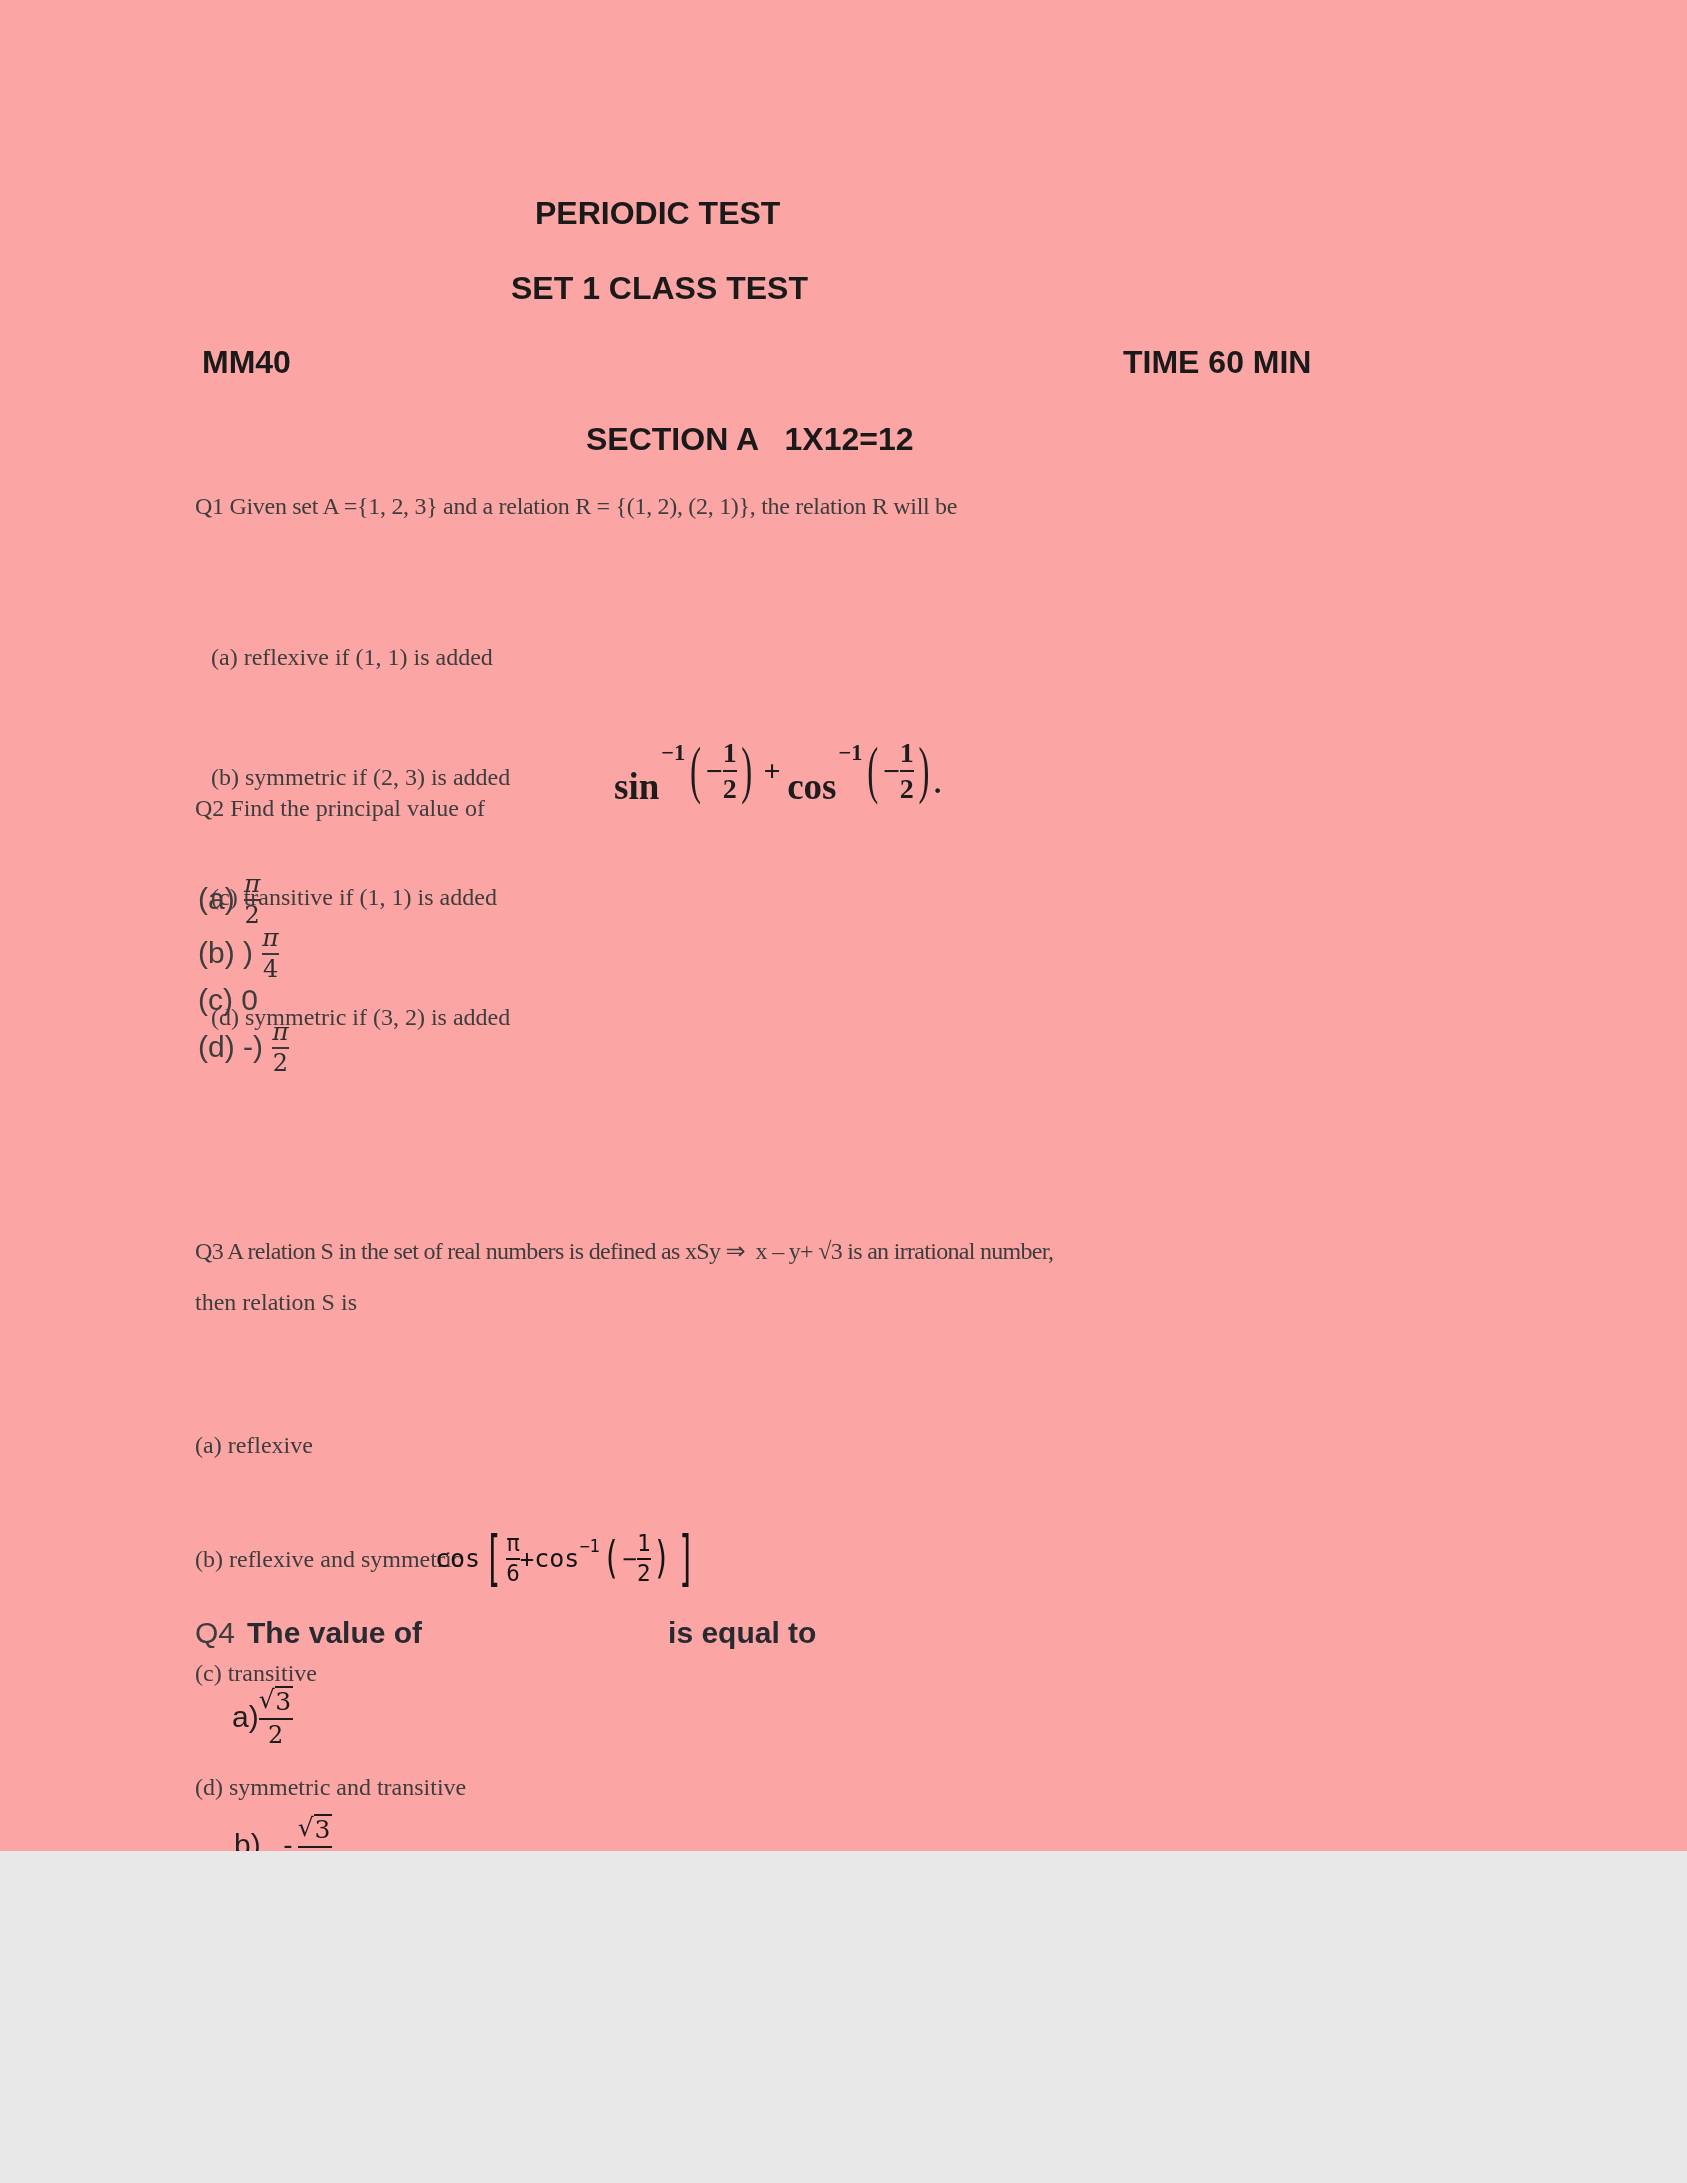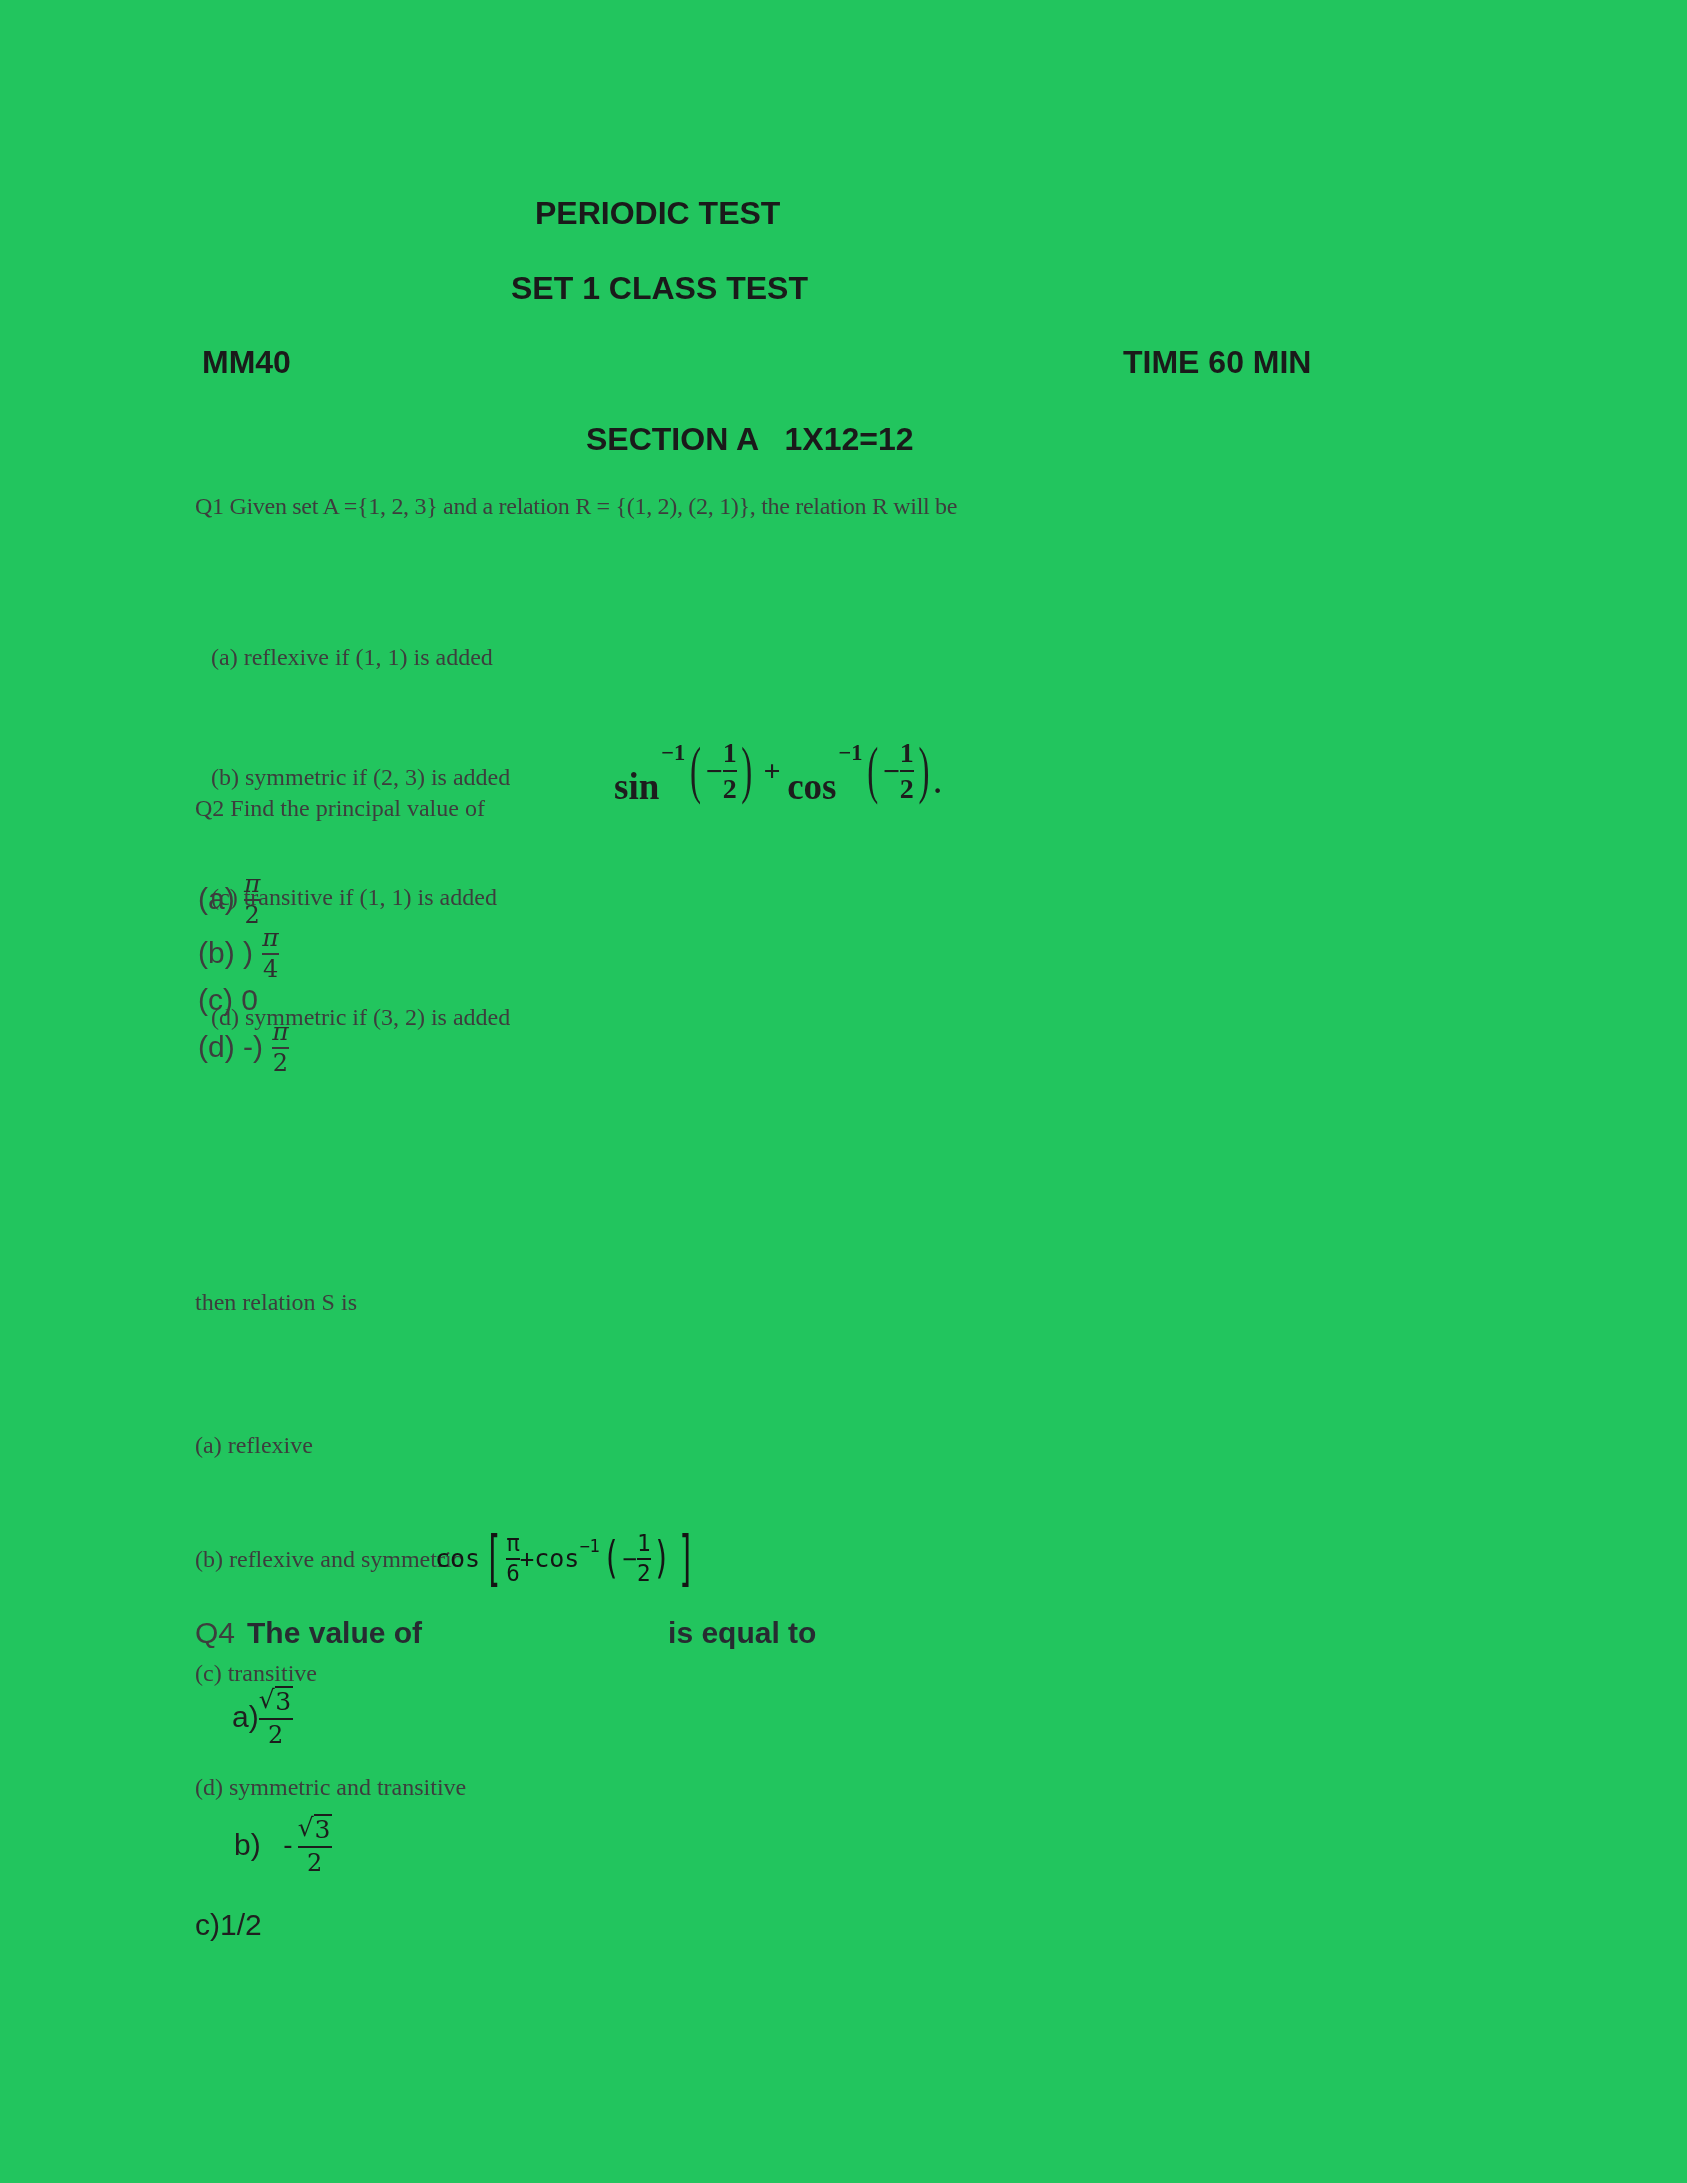--- a/index.html
+++ b/index.html
@@ -1,20 +1,20 @@
 <!DOCTYPE html>
 <html style="font-size:10.6px"><head>
 <meta charset="utf-8">
 <style>
   html, body { margin: 0; padding: 0; background: #e8e8e8; }
   .page {
     position: relative;
     width: 1687px;
-    height: 2183px;
-    background: #22c55e;
+    height: 1851px;
+    background: #fca5a5;
     overflow: hidden;
     font-family: "Liberation Sans", sans-serif;
   }
   
   .hdr {
     position: absolute;
     font-weight: 700;
     font-size: 32px;
     line-height: 1.1;
     color: #1a1a1a;
@@ -192,20 +192,21 @@
   </div>
   <div class="q2row" id="q2d">
     <span>(d) -)</span>
     <span class="sfrac">
       <span class="num">π</span>
       <span class="bar"></span>
       <span class="den">2</span>
     </span>
   </div>
 
+  <div class="btxt" id="q3q1">Q3 A relation S in the set of real numbers is defined as xSy ⇒  x – y+ √3 is an irrational number,</div>
   <div class="btxt" id="q3q2">then relation S is</div>
   <div class="btxt" id="q3opts">
     <div>(a) reflexive</div>
     <div>(b) reflexive and symmetric</div>
     <div>(c) transitive</div>
     <div>(d) symmetric and transitive</div>
   </div>
 
   <div class="formula" id="q4f">
     <span class="fn">cos</span>

